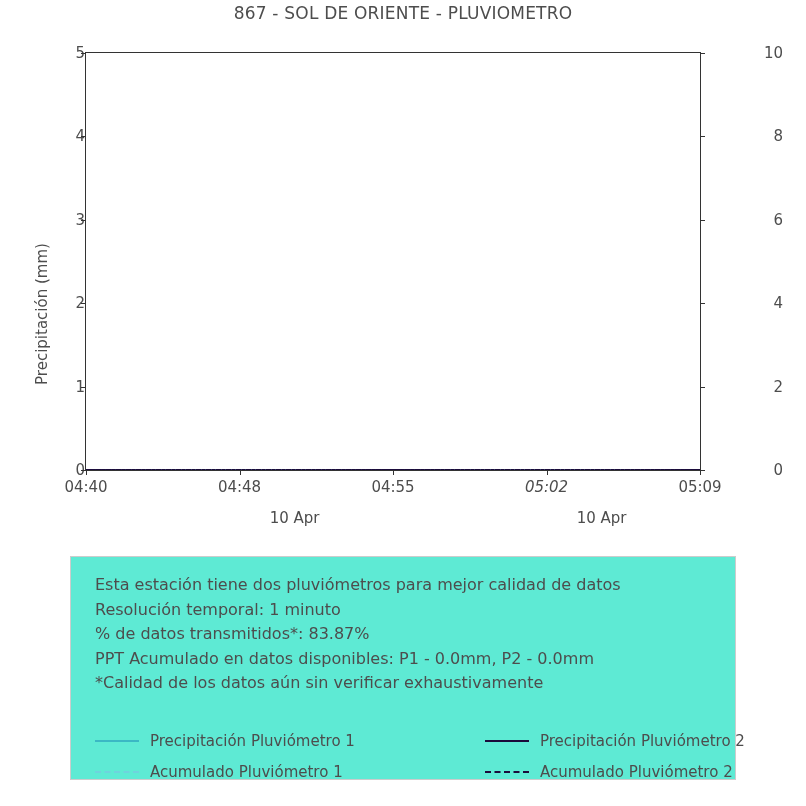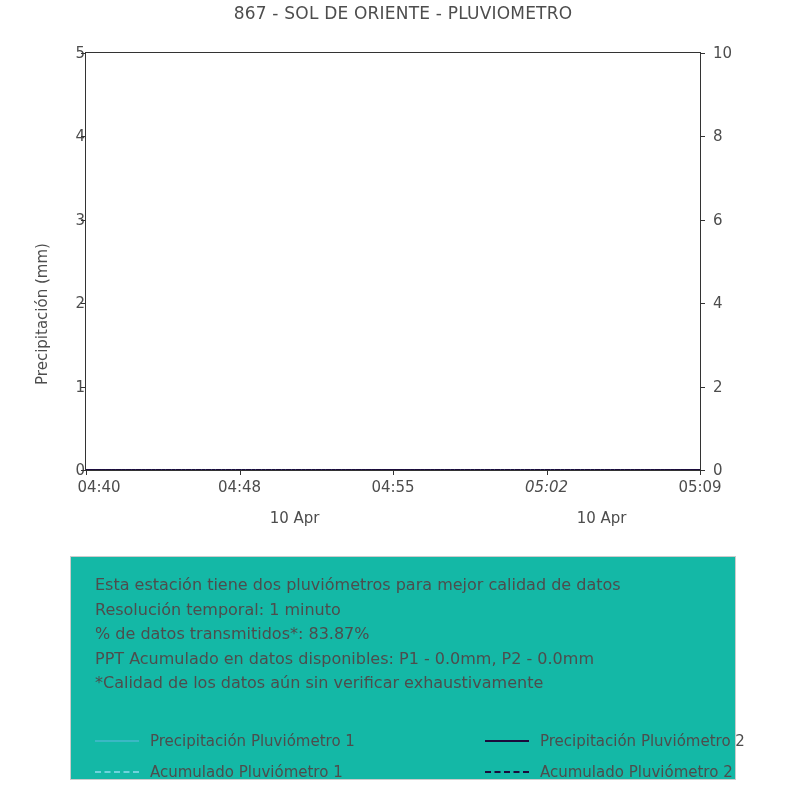--- a/index.html
+++ b/index.html
@@ -79,21 +79,21 @@
     width: 70px;
     text-align: right;
     font-size: 15px;
     color: #4d4d4d;
     transform: translateY(-9px);
   }
   .ytick-right {
     position: absolute;
     left: 0;
     width: 70px;
-    text-align: left;
+    text-align: right;
     font-size: 15px;
     color: #4d4d4d;
     transform: translateY(-9px);
   }
   .tick-mark-left {
     position: absolute;
     width: 4px;
     height: 1px;
     background: #333333;
     right: 0;
@@ -155,21 +155,21 @@
 
   
   .info-box {
     position: absolute;
     left: 70px;
     top: 556px;
     width: 666px;
     height: 224px;
     border: 1px solid #cccccc;
     box-sizing: border-box;
-    background: #14b8a6;
+    background: #5eead4;
   }
   .info-lines {
     position: absolute;
     left: 24px;
     top: 16px;
     width: 640px;
   }
   .info-line {
     font-size: 16px;
     color: #4d4d4d;
@@ -284,21 +284,21 @@
         <div class="tick-mark-right" style="top: 167.8px;"></div>
         <div class="ytick-right" style="top: 84.4px; left: 12px;">8</div>
         <div class="tick-mark-right" style="top: 84.4px;"></div>
         <div class="ytick-right" style="top: 1px; left: 12px;">10</div>
         <div class="tick-mark-right" style="top: 1px;"></div>
       </div>
   </div>
 
   <div class="axis-bottom-container">
     <div id="xticks">
-        <div class="xtick" style="left: 14px;">04:40</div>
+        <div class="xtick" style="left: 1px;">04:40</div>
         <div class="tick-mark-x" style="left: 1px;"></div>
         <div class="xtick" style="left: 154.5px;">04:48</div>
         <div class="tick-mark-x" style="left: 154.5px;"></div>
         <div class="xtick" style="left: 308px;">04:55</div>
         <div class="tick-mark-x" style="left: 308px;"></div>
         <div class="xtick" style="left: 461.5px; font-style: italic;">05:02</div>
         <div class="tick-mark-x" style="left: 461.5px;"></div>
         <div class="xtick" style="left: 615px;">05:09</div>
         <div class="tick-mark-x" style="left: 615px;"></div>
         <div class="xtick-sub" style="left: 154.5px;">10 Apr</div>

